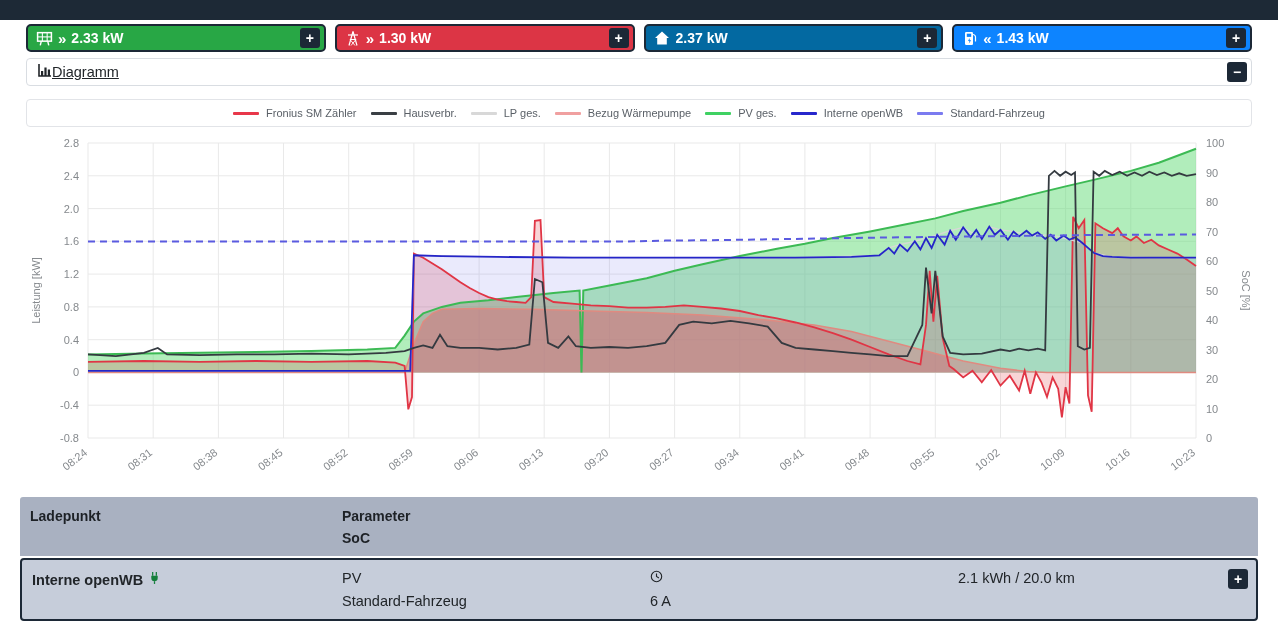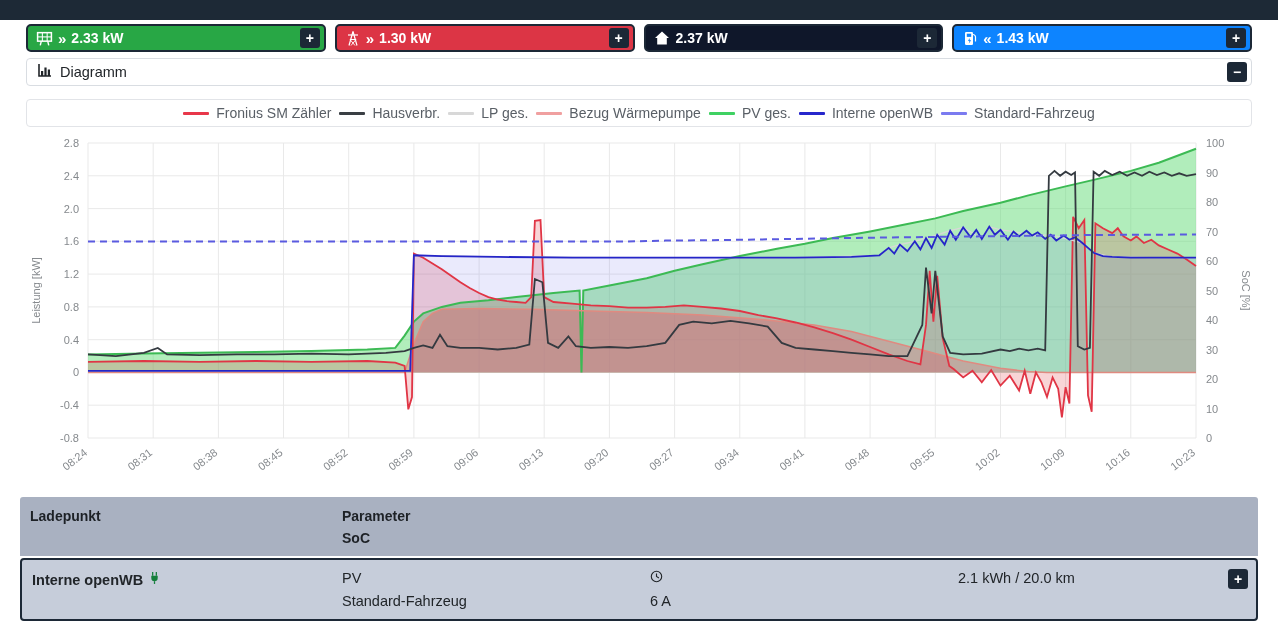--- a/index.html
+++ b/index.html
@@ -4,34 +4,34 @@
 <style>
   html,body{margin:0;padding:0;background:#fff;width:1278px;height:626px;overflow:hidden;
     font-family:"Liberation Sans",sans-serif;}
   .topbar{height:20px;background:#1d2936;}
   .content{padding:0 26px;}
   .cards{display:flex;gap:9px;margin-top:4px;}
   .card{flex:1;height:28px;border:2px solid #1c2836;border-radius:5px;display:flex;align-items:center;
     color:#fff;font-weight:bold;font-size:14px;padding:0 4px 0 8px;box-sizing:border-box;}
   .card-pv{background:#28a745;}
   .card-grid{background:#dc3545;}
-  .card-house{background:#0f172a;}
+  .card-house{background:#0369a1;}
   .card-charge{background:#0d84ff;}
   .card .icon{display:flex;align-items:center;}
   .chev{margin-left:5px;font-size:15px;letter-spacing:-1px;}
   .chev:empty{margin:0;}
   .val{margin-left:6px;}
   .sq-btn{margin-left:auto;width:20px;height:20px;background:#1c2836;border:none;border-radius:3px;
     color:#fff;font-size:14px;font-weight:bold;display:flex;align-items:center;justify-content:center;
     padding:0;cursor:pointer;line-height:1;}
   .diagram-bar{margin-top:6px;height:28px;border:1px solid #d9dde2;border-radius:4px;display:flex;
     align-items:center;padding:0 4px 0 10px;font-size:14.5px;color:#212529;box-sizing:border-box;}
-  .diagram-bar .title{margin-left:8px;}
+  .diagram-bar .title{text-decoration:underline;}
   .legend-box{margin-top:13px;height:28px;border:1px solid #e2e4e8;border-radius:4px;display:flex;
-    align-items:center;justify-content:center;gap:8px;font-size:14px;color:#595f66;box-sizing:border-box;}
+    align-items:center;justify-content:center;gap:14px;font-size:11px;color:#595f66;box-sizing:border-box;}
   .legend-item{display:flex;align-items:center;gap:7px;cursor:pointer;}
   .legend-marker{width:26px;height:3px;border-radius:1px;display:inline-block;}
   #chart{margin-top:4px;}
   .tbl{margin:10px -6px 0 -6px;}
   .thead{background:#a9b1c1;border-radius:3px 3px 0 0;display:grid;
     grid-template-columns:312px 308px 308px 1fr;padding:8px 0 6px 0;font-weight:bold;font-size:14px;
     color:#1d2126;line-height:1.6;}
   .thead .cell{padding-left:10px;}
   .thead .cell span{display:block;}
   .trow{background:#c6cdda;border:2px solid #1c2836;border-radius:4px;display:grid;

